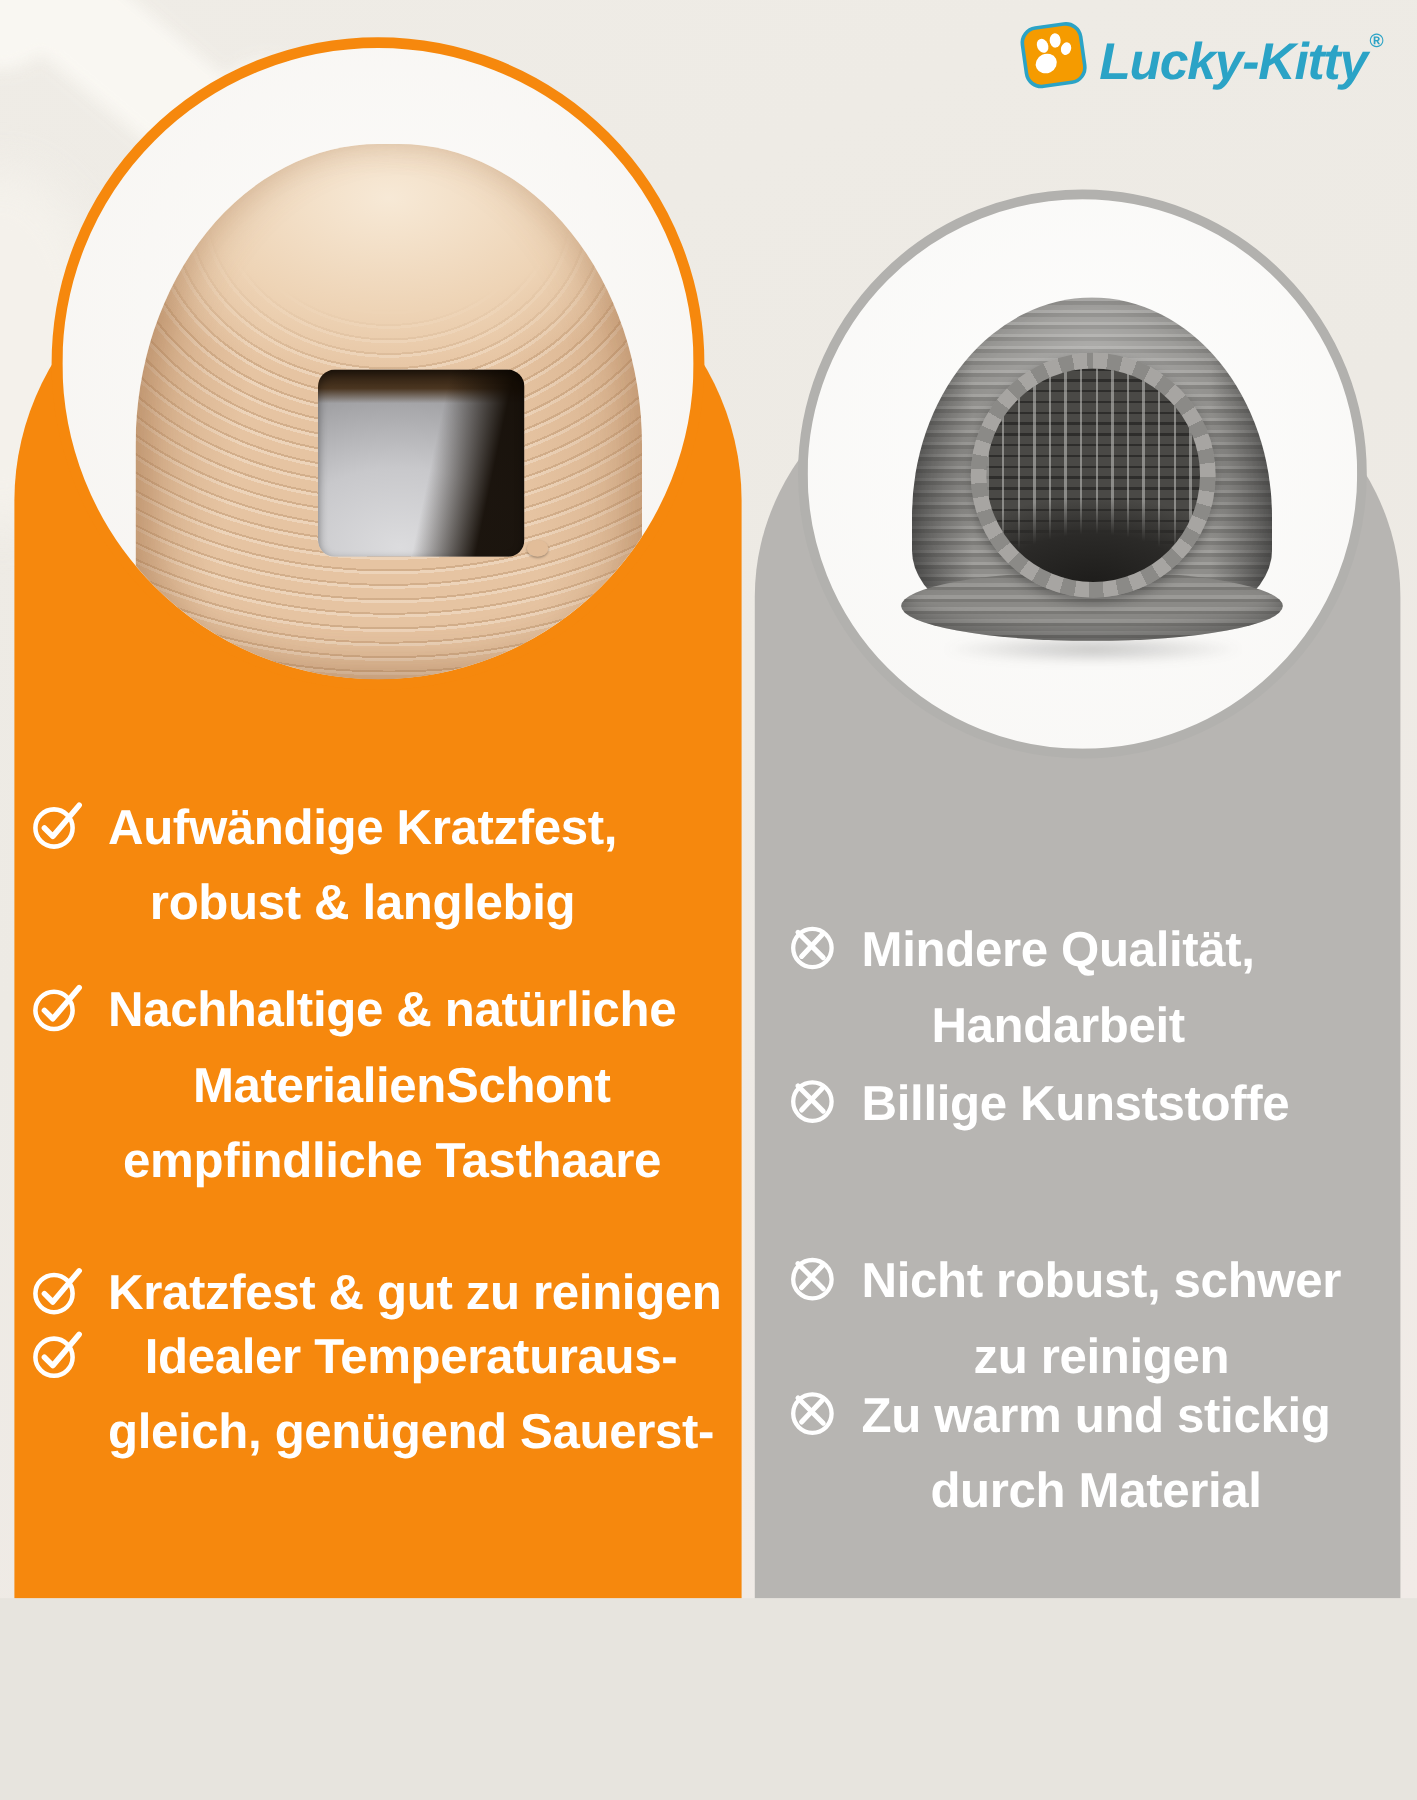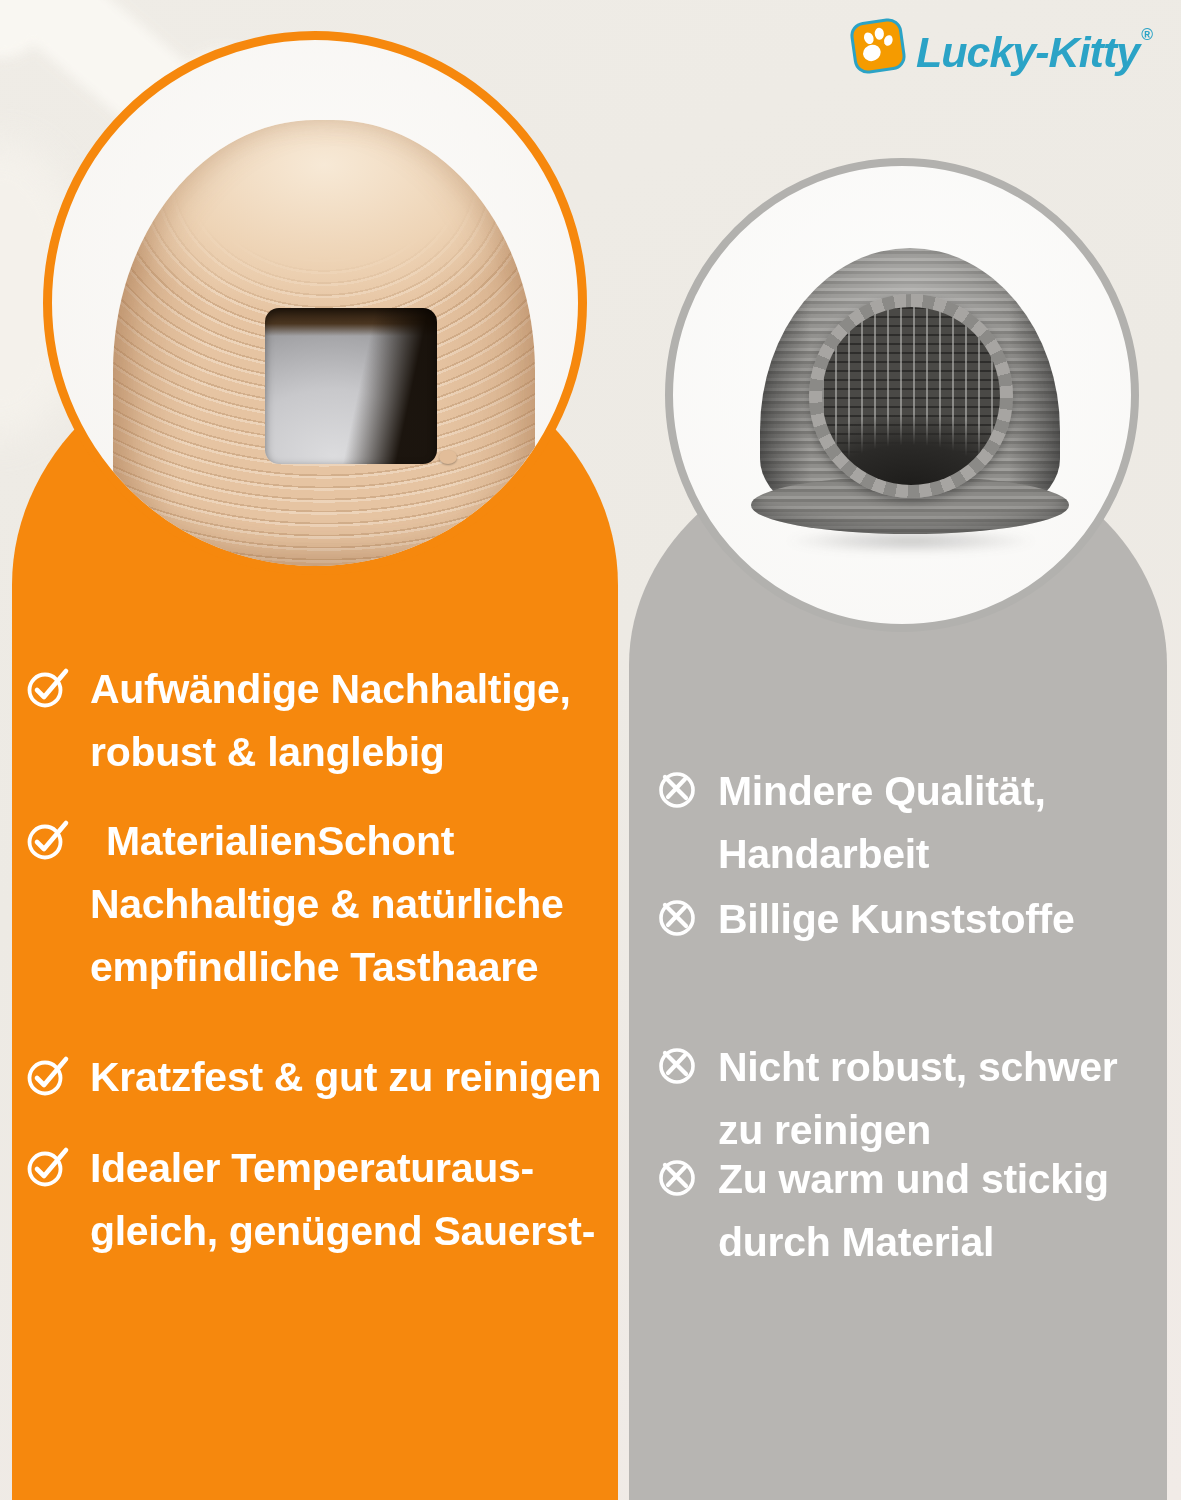--- a/index.html
+++ b/index.html
@@ -1,19 +1,20 @@
 <!DOCTYPE html>
 <html><head>
 <meta charset="utf-8">
 <style>
   html,body{margin:0;padding:0;background:#e7e4de;}
   .canvas{
-    position:relative;width:1181px;height:1500px;overflow:hidden;
+    position:relative;width:1181px;height:1332px;overflow:hidden;
     background:linear-gradient(155deg,#efece6 0%,#edeae4 45%,#f1ebe7 100%);
     font-family:"Liberation Sans",sans-serif;
+    text-align:center;
   }
   
   .bone{position:absolute;left:-55px;top:-50px;width:330px;height:210px;transform:rotate(40deg);filter:blur(6px);opacity:.95;}
   .bone .bar{position:absolute;left:40px;top:62px;width:250px;height:84px;border-radius:44px;background:#faf8f3;}
   .bone .lobe{position:absolute;width:92px;height:92px;border-radius:50%;background:#faf8f3;}
   .bone .l1{left:8px;top:18px}.bone .l2{left:8px;top:96px}.bone .l3{left:232px;top:18px}.bone .l4{left:232px;top:96px}
   .blob{position:absolute;left:-90px;top:140px;width:180px;height:300px;border-radius:50%;background:#f6f3ed;filter:blur(18px);opacity:.8;}
 
   
   .logo{position:absolute;left:852px;top:20px;display:flex;align-items:flex-start;z-index:6;}
@@ -125,48 +126,48 @@
       </div>
     </div>
   </div>
 
   <div class="feature" style="left:26px;top:658px">
     <svg class="ficon" width="46" height="46" viewBox="0 0 46 46" fill="none">
       <circle cx="19" cy="26" r="15.5" stroke="#ffffff" stroke-width="3.8"></circle>
       <path d="M11 26 L18 33 L40 7" stroke="#ffffff" stroke-width="4.6" stroke-linecap="round" stroke-linejoin="round"></path>
     </svg>
     <div class="ftext">
-      <div>Aufwändige Nachhaltige,</div>
+      <div>Aufwändige Kratzfest,</div>
       <div>robust &amp; langlebig</div>
     </div>
   </div>
 
   <div class="feature" style="left:26px;top:810px">
     <svg class="ficon" width="46" height="46" viewBox="0 0 46 46" fill="none">
       <circle cx="19" cy="26" r="15.5" stroke="#ffffff" stroke-width="3.8"></circle>
       <path d="M11 26 L18 33 L40 7" stroke="#ffffff" stroke-width="4.6" stroke-linecap="round" stroke-linejoin="round"></path>
     </svg>
     <div class="ftext">
+      <div>Nachhaltige &amp; natürliche</div>
       <div style="margin-left:16px">MaterialienSchont</div>
-      <div>Nachhaltige &amp; natürliche</div>
       <div>empfindliche Tasthaare</div>
     </div>
   </div>
 
   <div class="feature" style="left:26px;top:1046px">
     <svg class="ficon" width="46" height="46" viewBox="0 0 46 46" fill="none">
       <circle cx="19" cy="26" r="15.5" stroke="#ffffff" stroke-width="3.8"></circle>
       <path d="M11 26 L18 33 L40 7" stroke="#ffffff" stroke-width="4.6" stroke-linecap="round" stroke-linejoin="round"></path>
     </svg>
     <div class="ftext">
       <div>Kratzfest &amp; gut zu reinigen</div>
     </div>
   </div>
 
-  <div class="feature" style="left:26px;top:1137px">
+  <div class="feature" style="left:26px;top:1099px">
     <svg class="ficon" width="46" height="46" viewBox="0 0 46 46" fill="none">
       <circle cx="19" cy="26" r="15.5" stroke="#ffffff" stroke-width="3.8"></circle>
       <path d="M11 26 L18 33 L40 7" stroke="#ffffff" stroke-width="4.6" stroke-linecap="round" stroke-linejoin="round"></path>
     </svg>
     <div class="ftext">
       <div>Idealer Temperaturaus-</div>
       <div>gleich, genügend Sauerst-</div>
     </div>
   </div>
 

